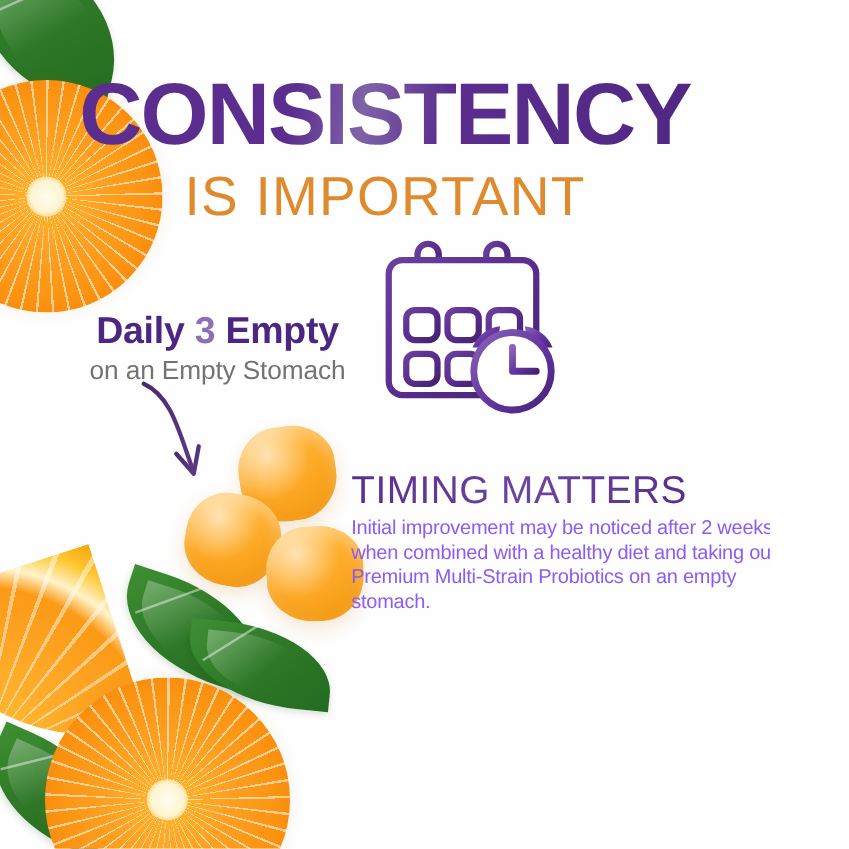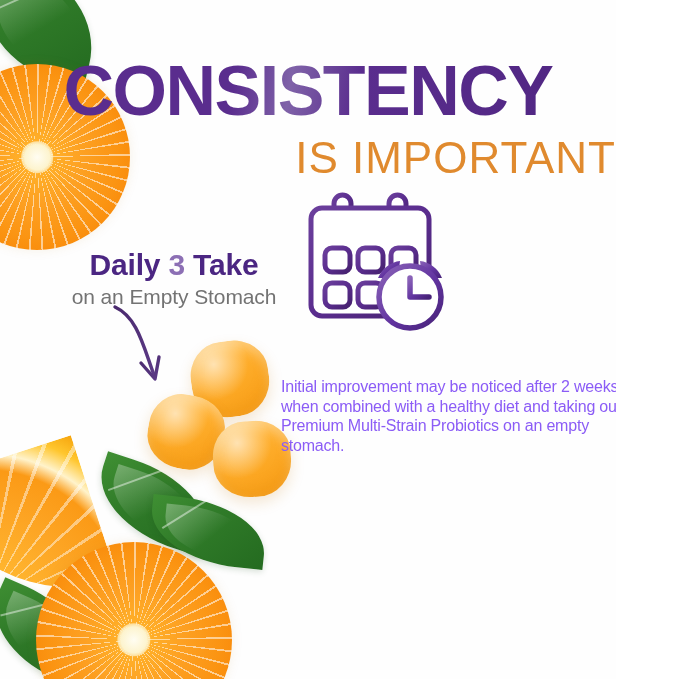--- a/index.html
+++ b/index.html
@@ -107,21 +107,20 @@
     background-clip:text;
     -webkit-text-fill-color:transparent;
   }
   .headline .h-sub{
     display:block;
     margin-top:10px;
     font-size:44px;
     font-weight:300;
     letter-spacing:1px;
     color:#e08a2e;
-    text-align:right;
   }
 
   
   .take-block{
     position:absolute; left:44px; top:248px;
     width:260px;
     text-align:center;
     line-height:1.1;
   }
   .take-block .take-main{
@@ -209,21 +208,21 @@
   <div class="deco gummy" style="left:191px; top:341px; width:78px; height:76px; transform:rotate(-8deg);"></div>
   <div class="deco gummy" style="left:148px; top:395px; width:76px; height:74px; transform:rotate(10deg);"></div>
   <div class="deco gummy" style="left:213px; top:421px; width:78px; height:76px; transform:rotate(-3deg);"></div>
 
   <div class="headline">
     <span class="h-main">CONSISTENCY</span>
     <span class="h-sub">IS IMPORTANT</span>
   </div>
 
   <div class="take-block">
-    <span class="take-main"><span>Daily </span><span class="num">3</span><span> Take</span></span>
+    <span class="take-main"><span>Daily </span><span class="num">3</span><span> Empty</span></span>
     <span class="take-sub">on an Empty Stomach</span>
   </div>
 
   <svg class="arrow-svg" viewBox="0 0 110 92">
     <defs>
       <linearGradient id="arrGrad" x1="0" y1="0" x2="1" y2="1">
         <stop offset="0%" stop-color="#4a2a6e"></stop>
         <stop offset="100%" stop-color="#5c3a86"></stop>
       </linearGradient>
     </defs>
@@ -264,16 +263,17 @@
 
     <g>
       <path d="M75,86 C79,76 88,70 97,69 L95,86 Z" fill="url(#clkGrad)"></path>
       <path d="M139,86 C135,76 126,70 117,69 L119,86 Z" fill="url(#clkGrad)"></path>
       <circle cx="107" cy="105" r="31" fill="#ffffff" stroke="url(#clkGrad)" stroke-width="5.5"></circle>
       <path d="M107,86 L107,105 L126,105" fill="none" stroke="url(#clkGrad)" stroke-width="5.5" stroke-linecap="round" stroke-linejoin="round"></path>
     </g>
   </svg>
 
   <div class="body-block">
+    <span class="b-title">TIMING MATTERS</span>
     <span class="b-text">Initial improvement may be noticed after 2 weeks, when combined with a healthy diet and taking our Premium Multi-Strain Probiotics on an empty stomach.</span>
   </div>
 
 </div>
 
 </body></html>

